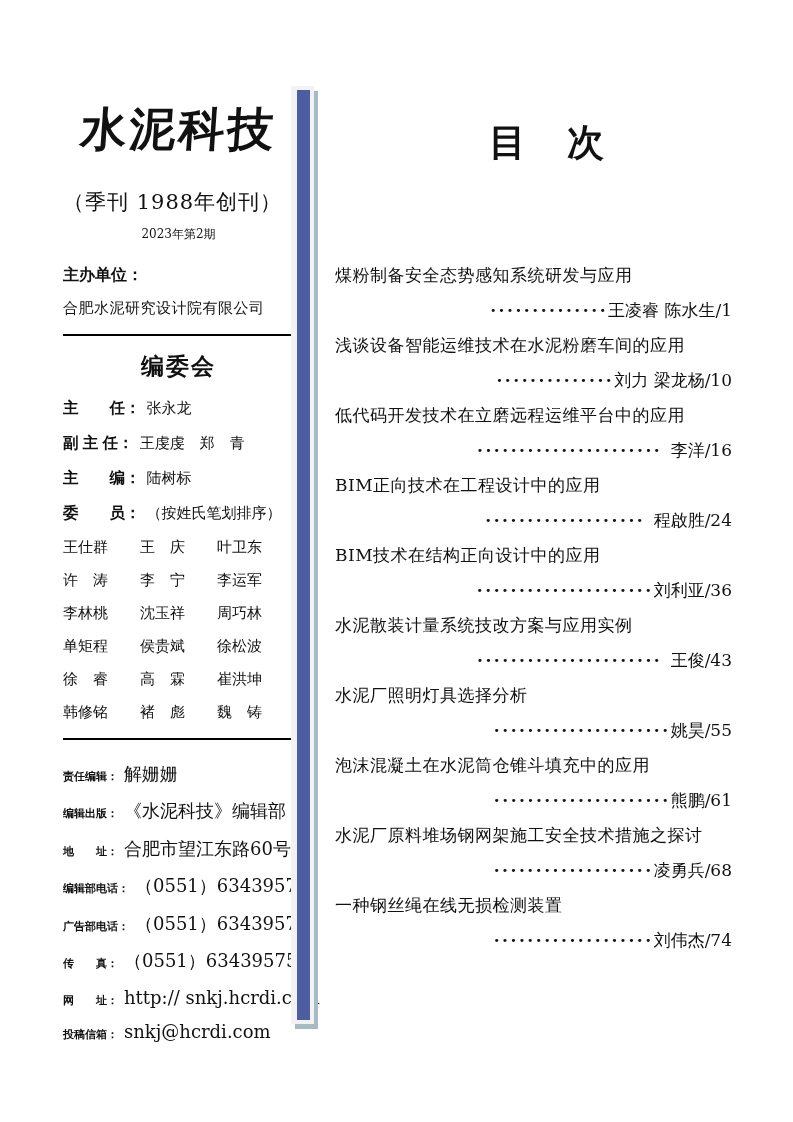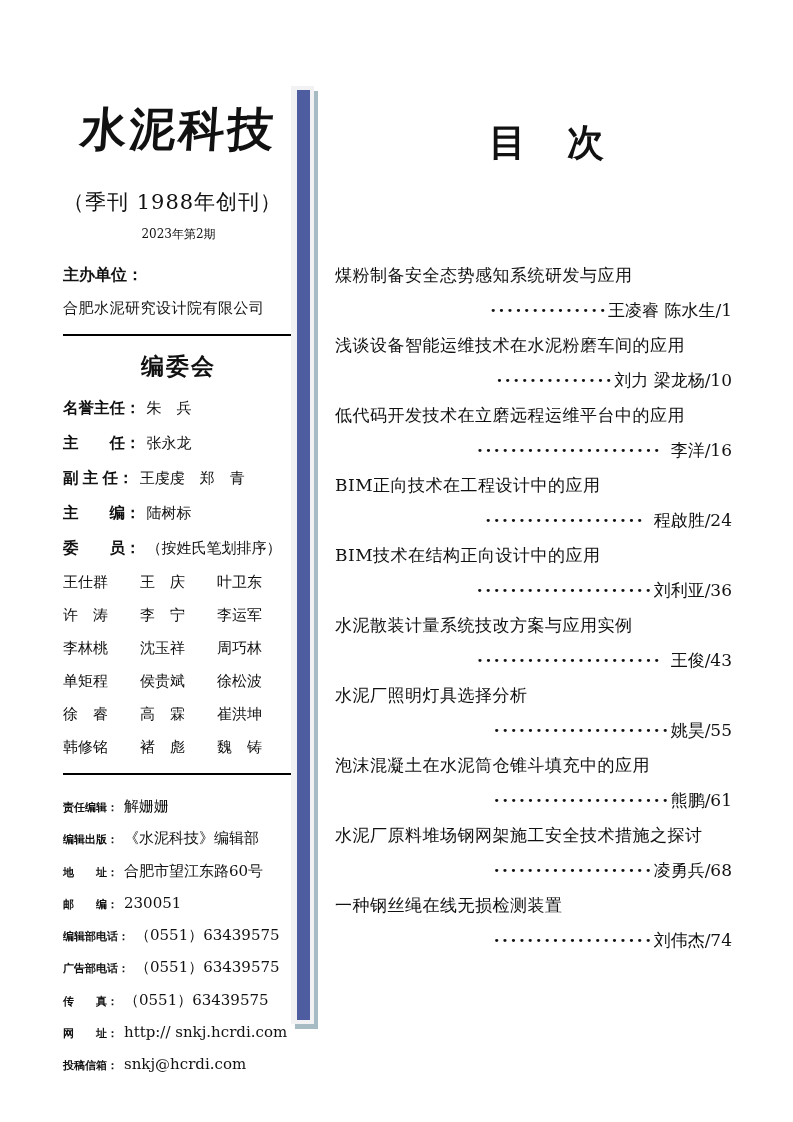--- a/index.html
+++ b/index.html
@@ -55,21 +55,21 @@
     display:grid; grid-template-columns:repeat(3,1fr);
     row-gap:14px; font-size:15px;
   }
   .member { white-space:pre; }
   .pubinfo { margin-top:22px; }
   .pub-row { display:flex; align-items:baseline; margin-bottom:13.5px; }
   .pub-label {
     font-family:"Liberation Sans","DejaVu Sans",sans-serif;
     font-weight:bold; font-size:11px; white-space:pre; flex:none;
   }
-  .pub-value { font-size:15px; margin-left:6px; white-space:pre; }
+  .pub-value { font-size:18px; margin-left:6px; white-space:pre; }
 
   
   .divider-frame {
     position:absolute; left:291px; top:86px; width:23px; height:938px;
     background:#f2f2f5;
     box-shadow:4px 5px 0 #a6bbc4;
   }
   .divider-bar {
     position:absolute; left:6px; top:4px; width:13px; height:930px;
   }
@@ -102,24 +102,20 @@
     <div class="journal-issue">2023年第2期</div>
 
     <div class="sponsor-label">主办单位：</div>
     <div class="sponsor-value">合肥水泥研究设计院有限公司</div>
 
     <hr class="rule">
 
     <div class="board-heading">编委会</div>
 
     <div class="roles">
-        <div class="role-row">
-          <span class="role-label">名誉主任：</span>
-          <span class="role-value">朱　兵</span>
-        </div>
         <div class="role-row">
           <span class="role-label">主　　任：</span>
           <span class="role-value">张永龙</span>
         </div>
         <div class="role-row">
           <span class="role-label">副 主 任：</span>
           <span class="role-value">王虔虔　郑　青</span>
         </div>
         <div class="role-row">
           <span class="role-label">主　　编：</span>
@@ -161,24 +157,20 @@
         </div>
         <div class="pub-row">
           <span class="pub-label">编辑出版：</span>
           <span class="pub-value">《水泥科技》编辑部</span>
         </div>
         <div class="pub-row">
           <span class="pub-label">地　　址：</span>
           <span class="pub-value">合肥市望江东路60号</span>
         </div>
         <div class="pub-row">
-          <span class="pub-label">邮　　编：</span>
-          <span class="pub-value">230051</span>
-        </div>
-        <div class="pub-row">
           <span class="pub-label">编辑部电话：</span>
           <span class="pub-value">（0551）63439575</span>
         </div>
         <div class="pub-row">
           <span class="pub-label">广告部电话：</span>
           <span class="pub-value">（0551）63439575</span>
         </div>
         <div class="pub-row">
           <span class="pub-label">传　　真：</span>
           <span class="pub-value">（0551）63439575</span>

